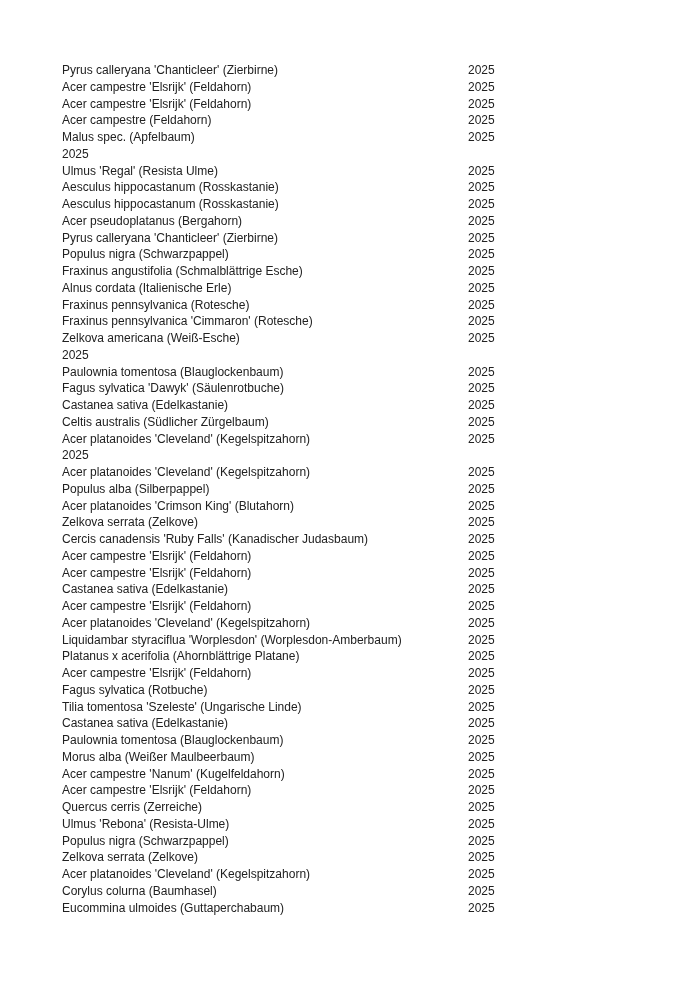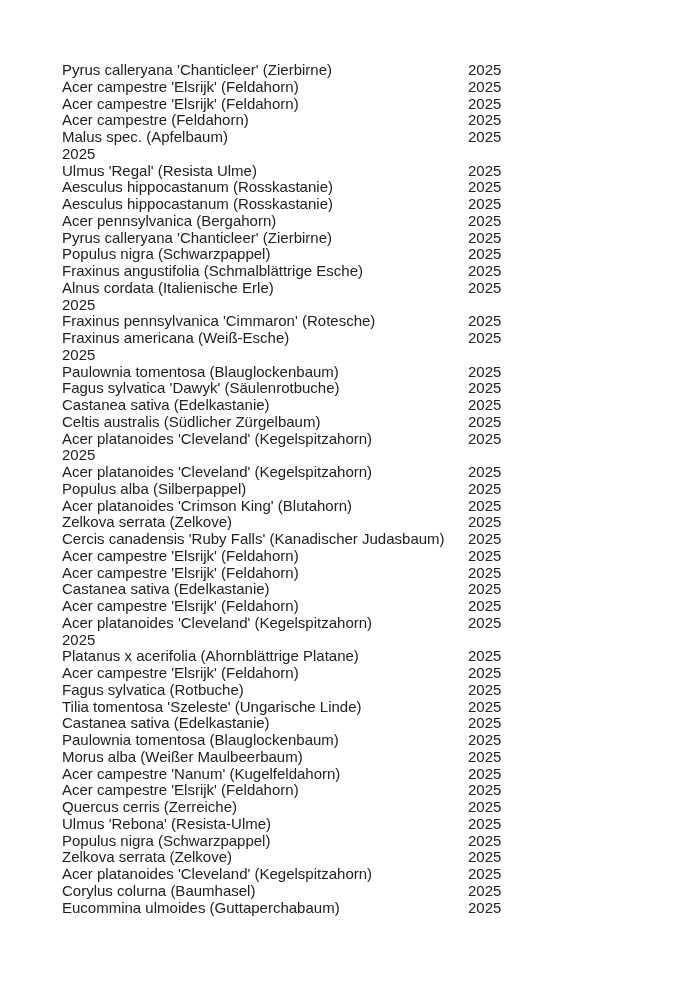--- a/index.html
+++ b/index.html
@@ -18,21 +18,21 @@
     position: absolute;
     left: 62px;
     top: 62px;
     width: 520px;
   }
   .row {
     display: flex;
     align-items: baseline;
     height: 16.76px;
     line-height: 16.76px;
-    font-size: 15px;
+    font-size: 12px;
     color: #212121;
     white-space: nowrap;
   }
   .row .name {
     flex: 0 0 406px;
     width: 406px;
     overflow: visible;
   }
   .row .year {
     flex: 0 0 auto;
@@ -80,21 +80,21 @@
     <span class="name">Aesculus hippocastanum (Rosskastanie)</span>
     <span class="year">2025</span>
   </div>
 
   <div class="row">
     <span class="name">Aesculus hippocastanum (Rosskastanie)</span>
     <span class="year">2025</span>
   </div>
 
   <div class="row">
-    <span class="name">Acer pennsylvanica (Bergahorn)</span>
+    <span class="name">Acer pseudoplatanus (Bergahorn)</span>
     <span class="year">2025</span>
   </div>
 
   <div class="row">
     <span class="name">Pyrus calleryana 'Chanticleer' (Zierbirne)</span>
     <span class="year">2025</span>
   </div>
 
   <div class="row">
     <span class="name">Populus nigra (Schwarzpappel)</span>
@@ -105,30 +105,31 @@
     <span class="name">Fraxinus angustifolia (Schmalblättrige Esche)</span>
     <span class="year">2025</span>
   </div>
 
   <div class="row">
     <span class="name">Alnus cordata (Italienische Erle)</span>
     <span class="year">2025</span>
   </div>
 
   <div class="row">
+    <span class="name">Fraxinus pennsylvanica (Rotesche)</span>
     <span class="year">2025</span>
   </div>
 
   <div class="row">
     <span class="name">Fraxinus pennsylvanica 'Cimmaron' (Rotesche)</span>
     <span class="year">2025</span>
   </div>
 
   <div class="row">
-    <span class="name">Fraxinus americana (Weiß-Esche)</span>
+    <span class="name">Zelkova americana (Weiß-Esche)</span>
     <span class="year">2025</span>
   </div>
 
   <div class="row">
     <span class="year">2025</span>
   </div>
 
   <div class="row">
     <span class="name">Paulownia tomentosa (Blauglockenbaum)</span>
     <span class="year">2025</span>
@@ -202,20 +203,21 @@
     <span class="name">Acer campestre 'Elsrijk' (Feldahorn)</span>
     <span class="year">2025</span>
   </div>
 
   <div class="row">
     <span class="name">Acer platanoides 'Cleveland' (Kegelspitzahorn)</span>
     <span class="year">2025</span>
   </div>
 
   <div class="row">
+    <span class="name">Liquidambar styraciflua 'Worplesdon' (Worplesdon-Amberbaum)</span>
     <span class="year">2025</span>
   </div>
 
   <div class="row">
     <span class="name">Platanus x acerifolia (Ahornblättrige Platane)</span>
     <span class="year">2025</span>
   </div>
 
   <div class="row">
     <span class="name">Acer campestre 'Elsrijk' (Feldahorn)</span>

